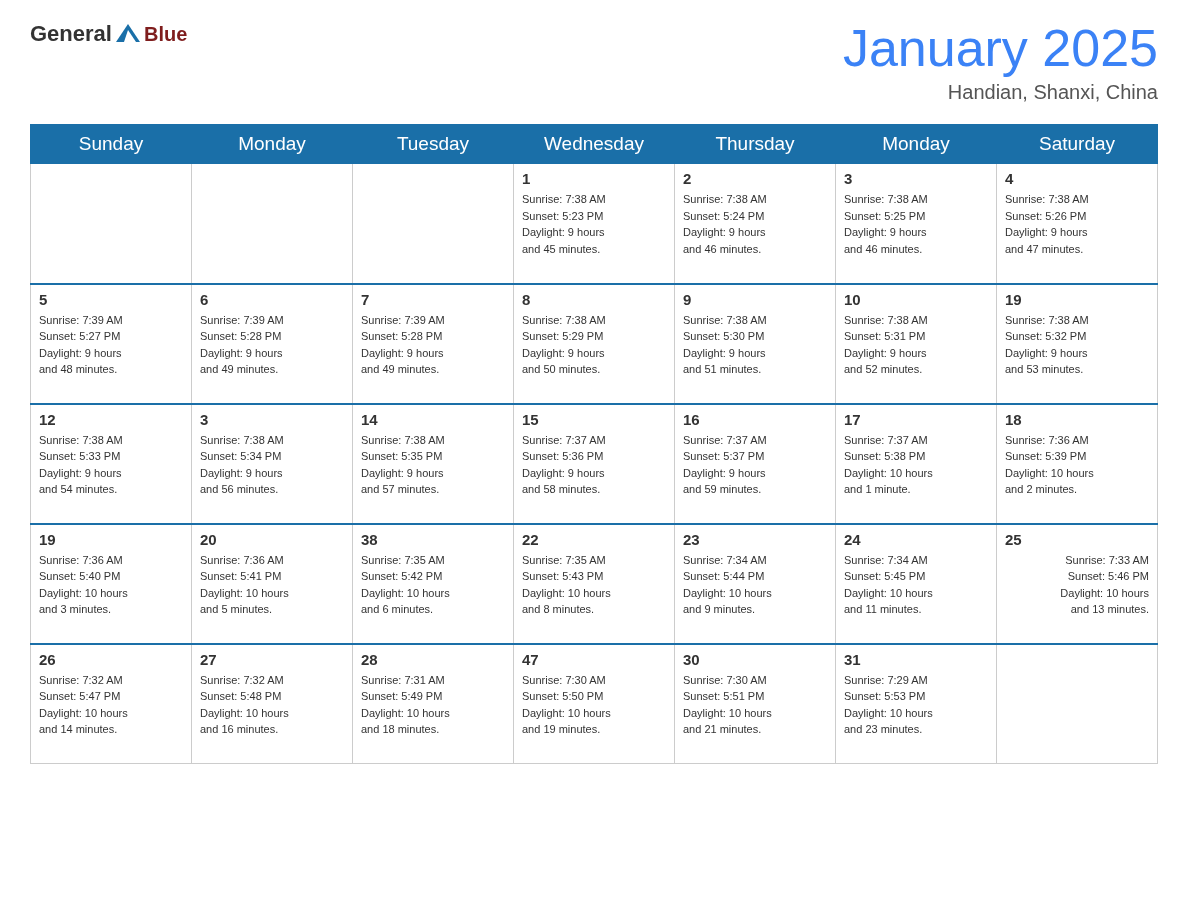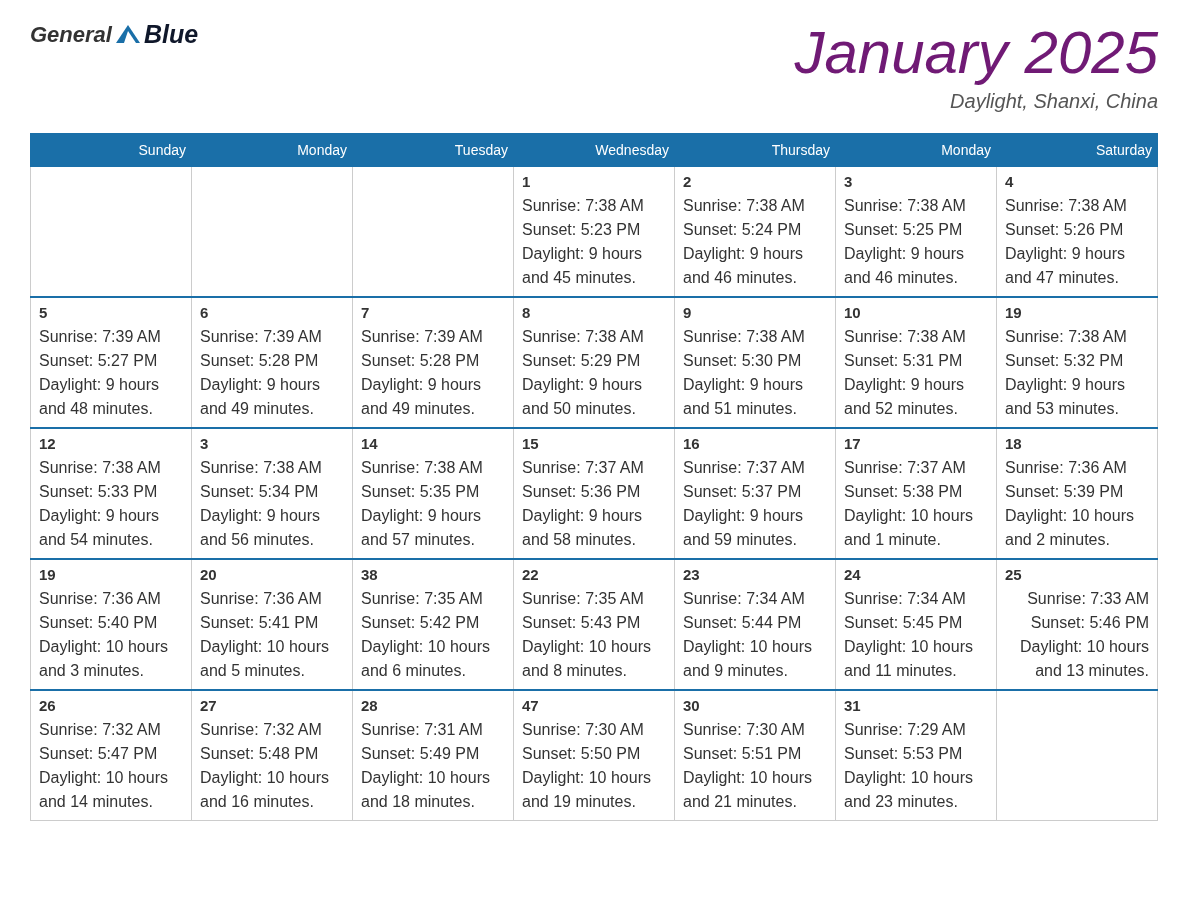--- a/index.html
+++ b/index.html
@@ -8,85 +8,84 @@
       background: #fff;
       width: 1188px;
       min-height: 918px;
       padding: 20px 30px;
     }
     .header {
       display: flex;
       justify-content: space-between;
       align-items: flex-start;
       margin-bottom: 20px;
-      font-style: italic;
     }
     .logo {
       display: flex;
       align-items: center;
       gap: 0;
     }
     .logo-text-general {
       font-size: 22px;
       font-weight: bold;
       color: #333;
     }
     .logo-icon {
       width: 28px;
       height: 28px;
       margin: 0 2px;
     }
     .logo-text-blue {
-      font-size: 25px;
+      font-size: 20px;
       font-weight: bold;
-      color: #0f172a;
+      color: #7f1d1d;
     }
     .title-block {
       text-align: right;
     }
     .month-title {
-      font-size: 60px;
+      font-size: 52px;
       font-weight: normal;
-      color: #701a75;
+      color: #3b82f6;
       line-height: 1.1;
     }
     .location-title {
       font-size: 20px;
       color: #555;
       margin-top: 4px;
     }
     .calendar {
       width: 100%;
       border-collapse: collapse;
       border: 1px solid #ccc;
     }
     .calendar th {
       background-color: #1a6fa8;
       color: #fff;
-      text-align: right;
+      text-align: center;
       padding: 8px 5px;
-      font-size: 14px;
+      font-size: 19px;
       font-weight: normal;
       border: 1px solid #1a6fa8;
     }
     .calendar td {
       vertical-align: top;
       border: 1px solid #ccc;
       padding: 6px 8px;
       width: 14.28%;
       height: 120px;
     }
     .day-number {
       font-size: 15px;
       font-weight: bold;
       color: #333;
       margin-bottom: 4px;
     }
     .day-info {
-      font-size: 16px;
+      font-size: 11px;
       color: #333;
       line-height: 1.5;
     }
     .empty-cell {
       background: #fff;
     }
     .row-border td {
       border-top: 2px solid #1a6fa8;
     }
   </style>
@@ -98,21 +97,21 @@
     <span class="logo-text-general">General</span>
 
     <svg class="logo-icon" viewBox="0 0 28 28" xmlns="http://www.w3.org/2000/svg">
       <polygon points="14,4 26,22 2,22" fill="#1a6fa8"></polygon>
       <polygon points="14,10 22,22 10,22" fill="#fff"></polygon>
     </svg>
     <span class="logo-text-blue">Blue</span>
   </div>
   <div class="title-block">
     <div class="month-title">January 2025</div>
-    <div class="location-title">Daylight, Shanxi, China</div>
+    <div class="location-title">Handian, Shanxi, China</div>
   </div>
 </div>
 
 <table class="calendar">
   <thead>
     <tr>
     <th>Sunday</th>
         <th>Monday</th>
         <th>Tuesday</th>
         <th>Wednesday</th>

